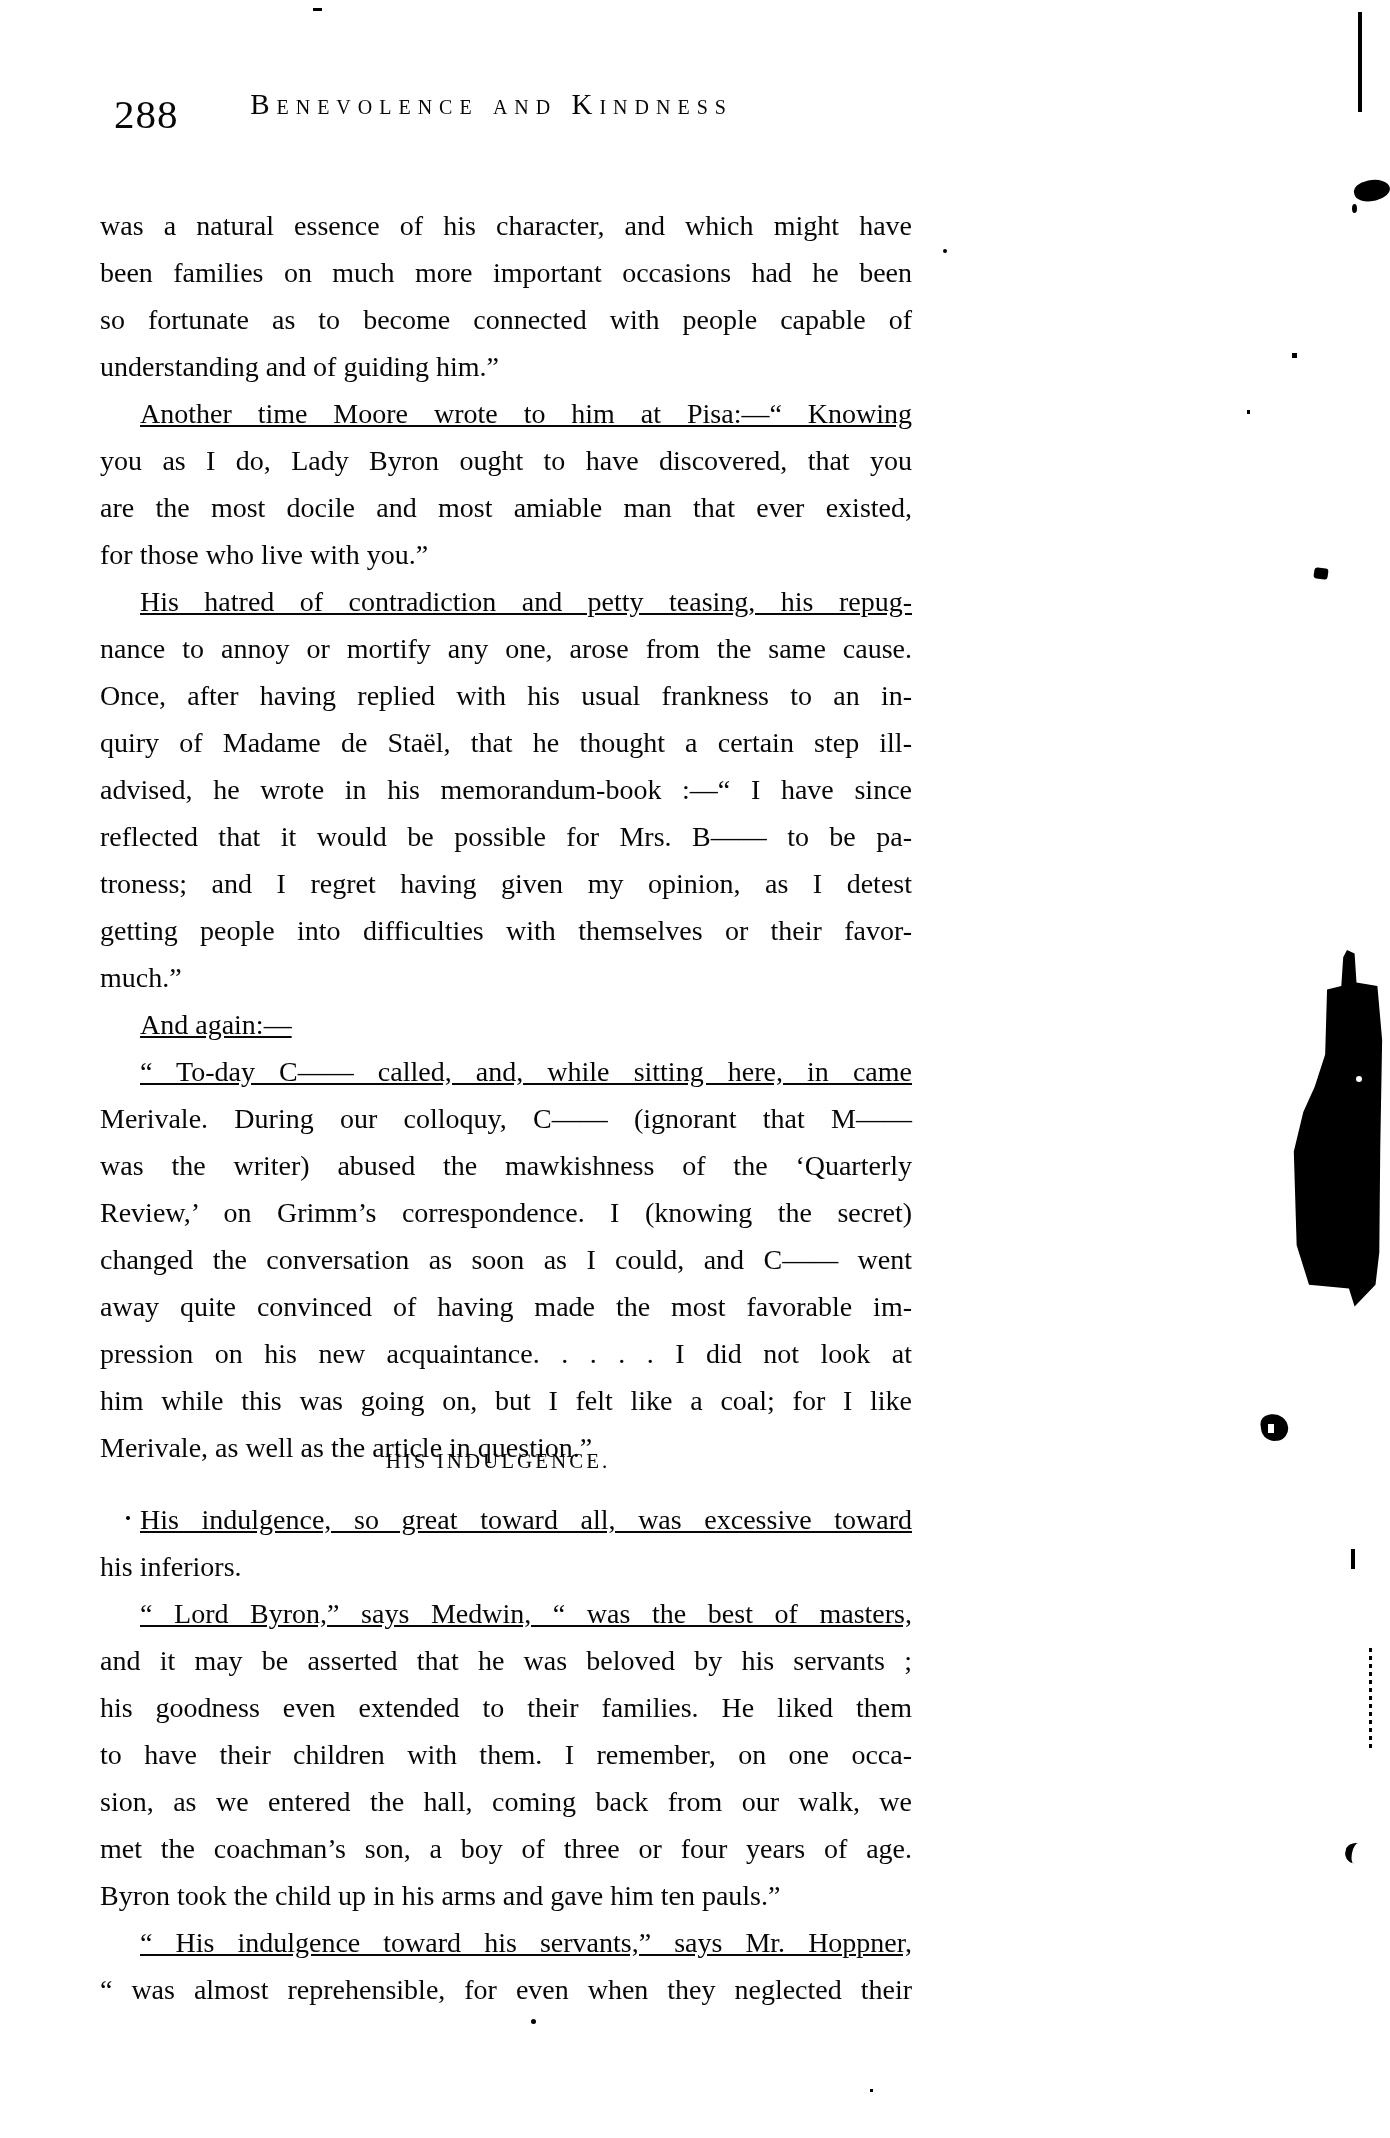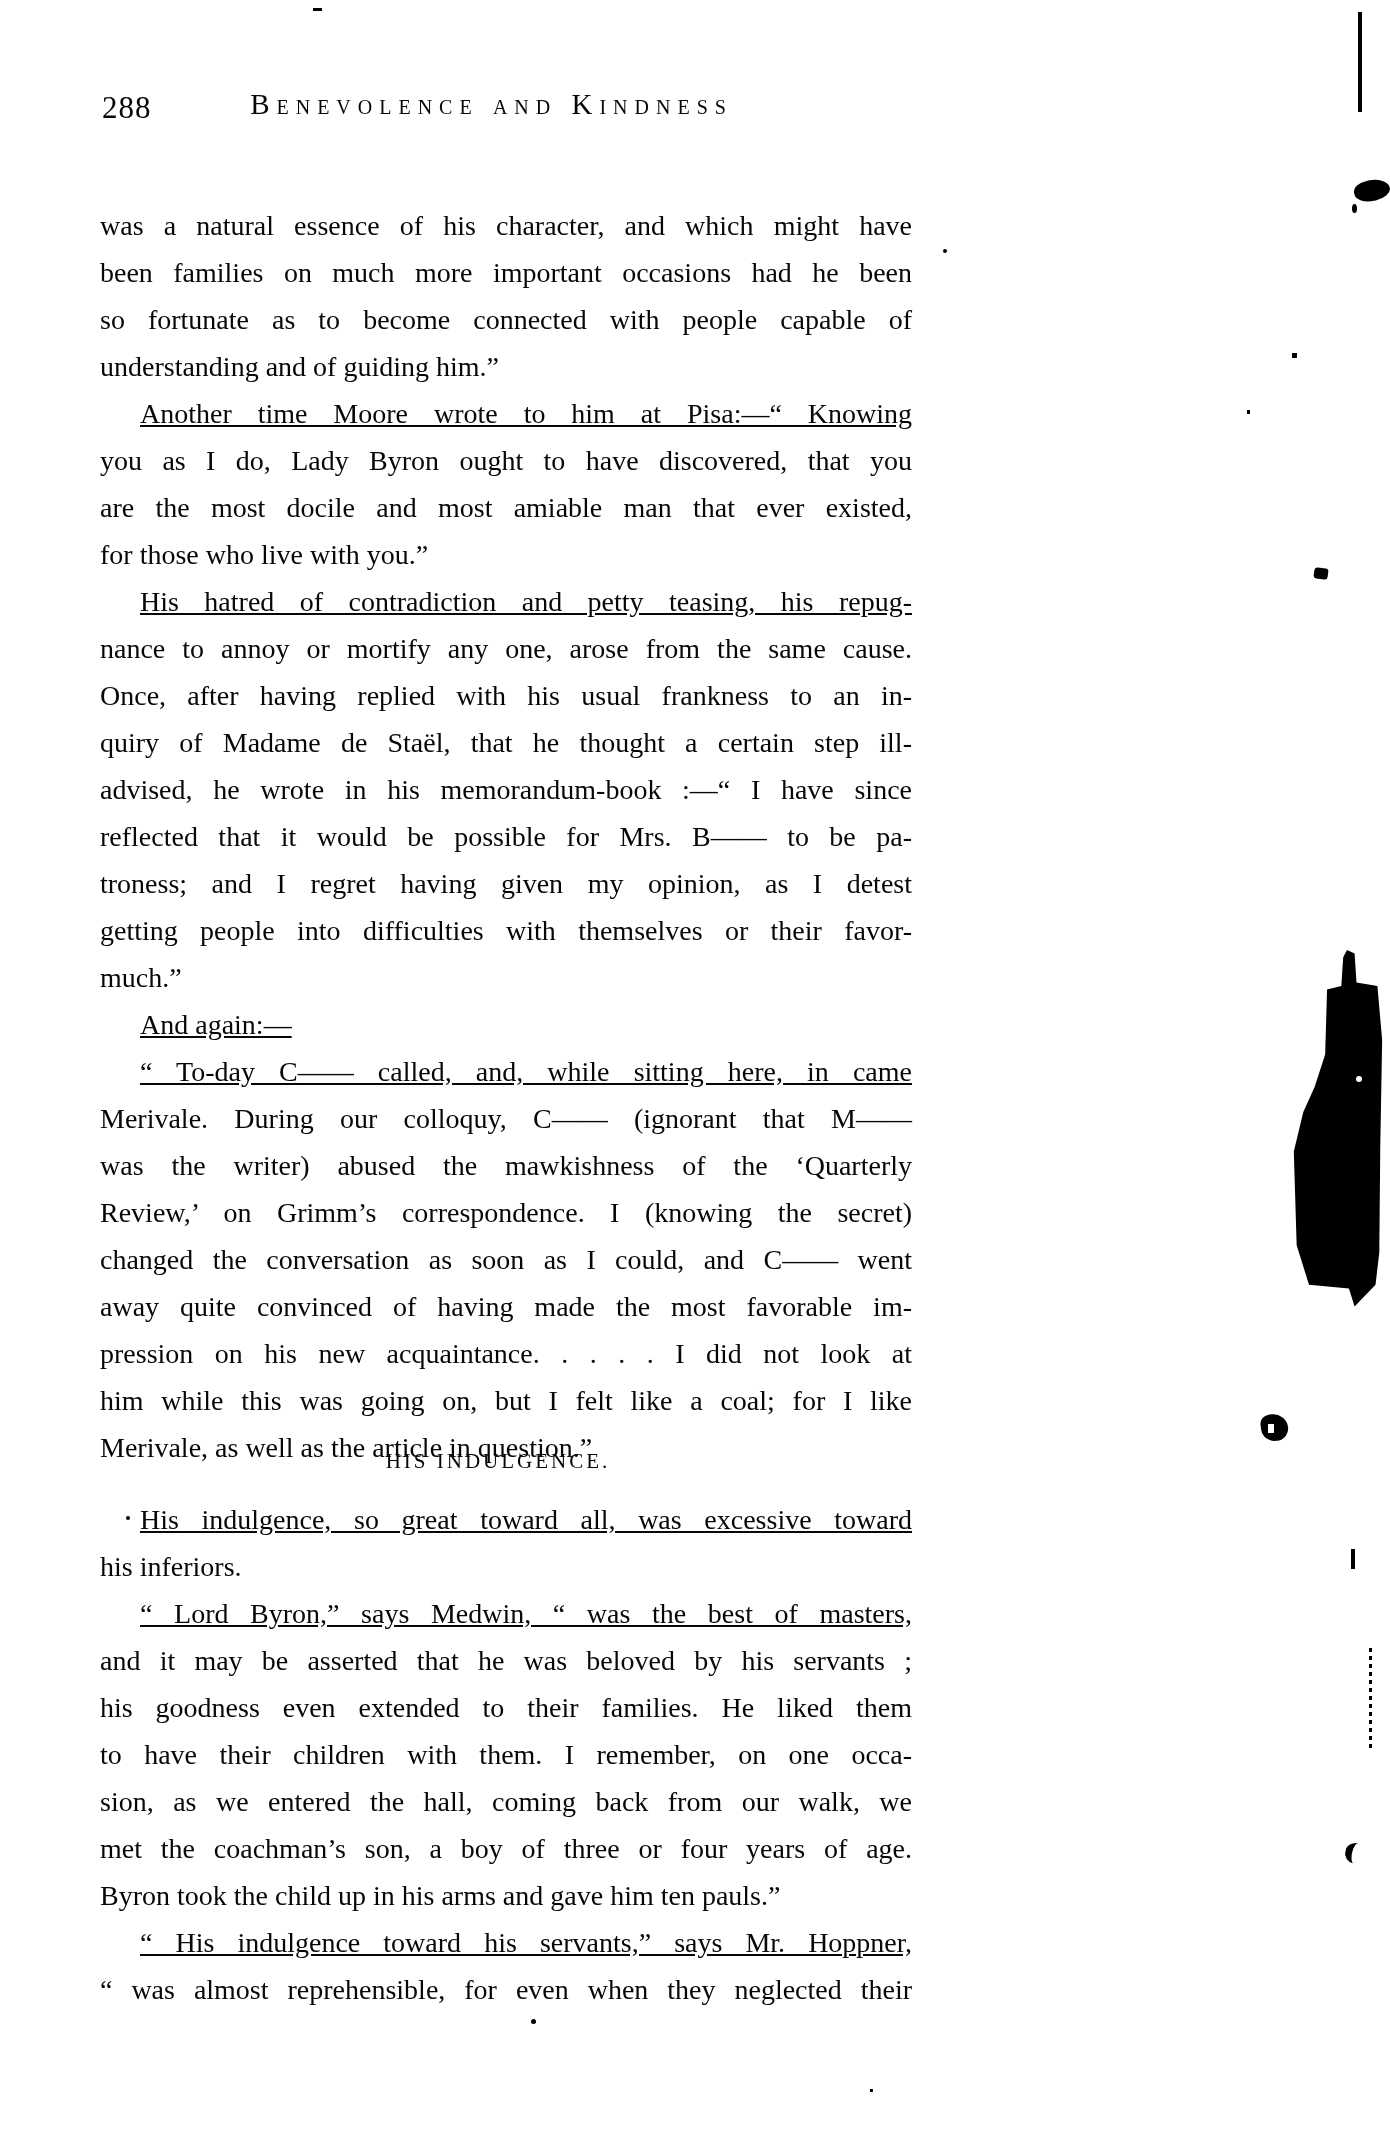--- a/index.html
+++ b/index.html
@@ -9,22 +9,22 @@
     background:#ffffff;
     color:#070707;
     font-family:"Liberation Serif","DejaVu Serif",serif;
     overflow:hidden;
   }
   .textblock { position:absolute; left:100px; width:812px; }
 
   
   .header { top:88px; height:44px; }
   .pagenum {
-    position:absolute; left:2px; top:2px;
-    font-size:31px; letter-spacing:1px;
+    position:absolute; left:14px; top:2px;
+    font-size:41px; letter-spacing:1px;
   }
   .running-title {
     position:absolute; left:50%; transform:translateX(-53%);
     top:0; white-space:nowrap;
     font-variant:small-caps;
     font-size:29px; letter-spacing:7px;
   }
 
   
   .body { }

